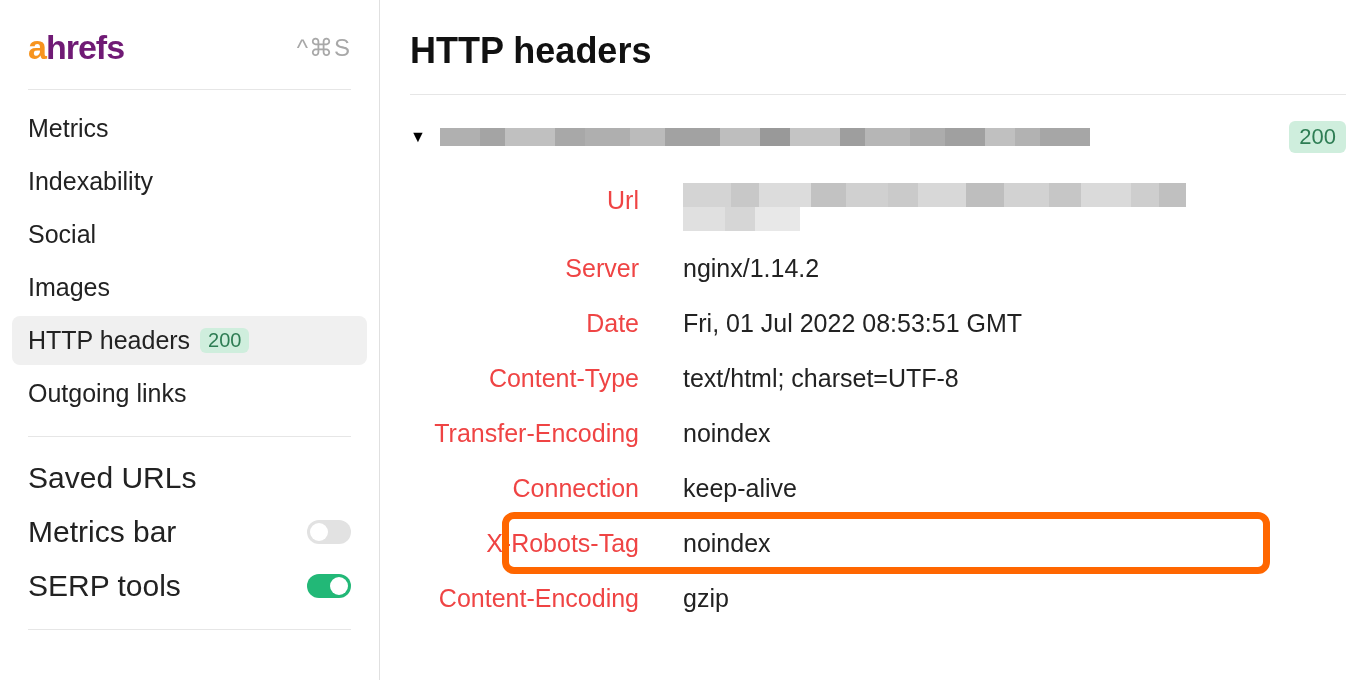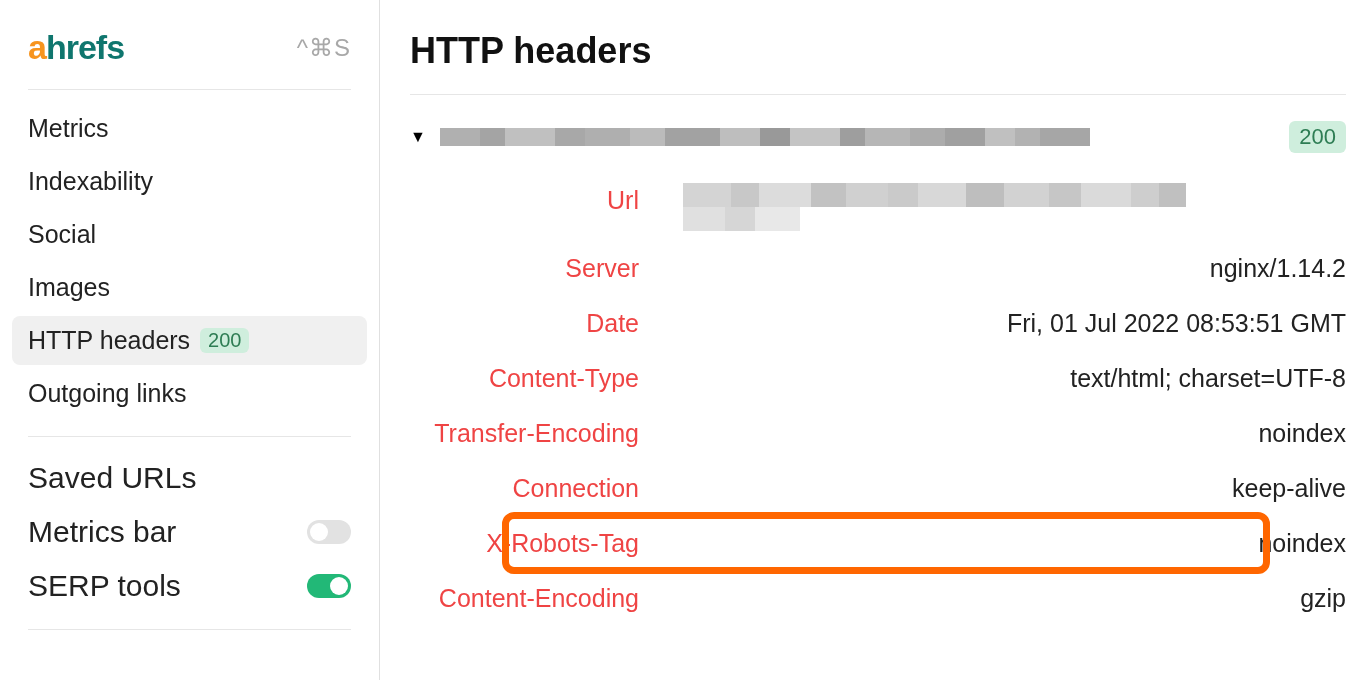--- a/index.html
+++ b/index.html
@@ -30,21 +30,21 @@
       justify-content: space-between;
       padding: 0 28px 22px 28px;
     }
     .logo {
       font-size: 34px;
       font-weight: 700;
       letter-spacing: -1px;
       user-select: none;
     }
     .logo .a { color: #f7941e; }
-    .logo .rest { color: #0f766e; }
+    .logo .rest { color: #701a75; }
     .shortcut {
       font-size: 24px;
       color: #a8a8a8;
       letter-spacing: 1px;
       user-select: none;
     }
     .sidebar-hr {
       border: none;
       border-top: 1px solid #e6e6e6;
       margin: 0 28px;
@@ -195,21 +195,20 @@
     .header-key {
       width: 265px;
       text-align: right;
       color: #ef4444;
       padding-right: 44px;
       flex-shrink: 0;
     }
     .header-value {
       color: #222;
       flex: 1;
-      text-align: right;
     }
     .bottom-hr {
       border: none;
       border-top: 1px solid #e6e6e6;
       margin: 16px 28px 12px 28px;
     }
   </style>
 </head>
 <body>
 

